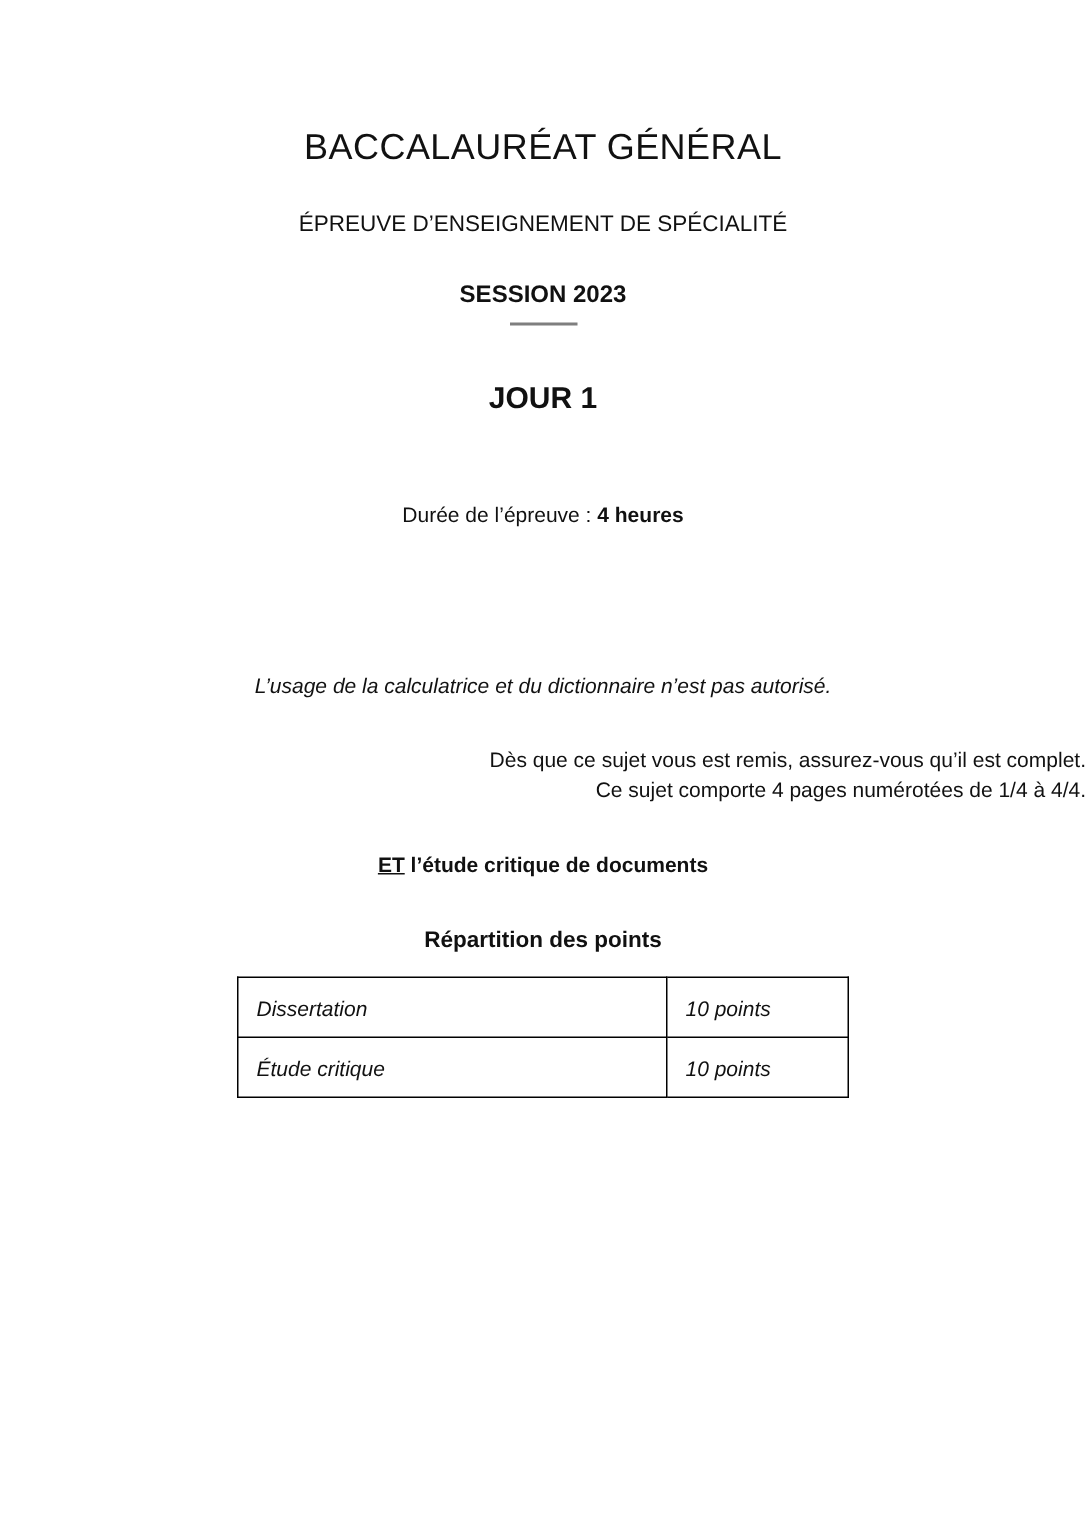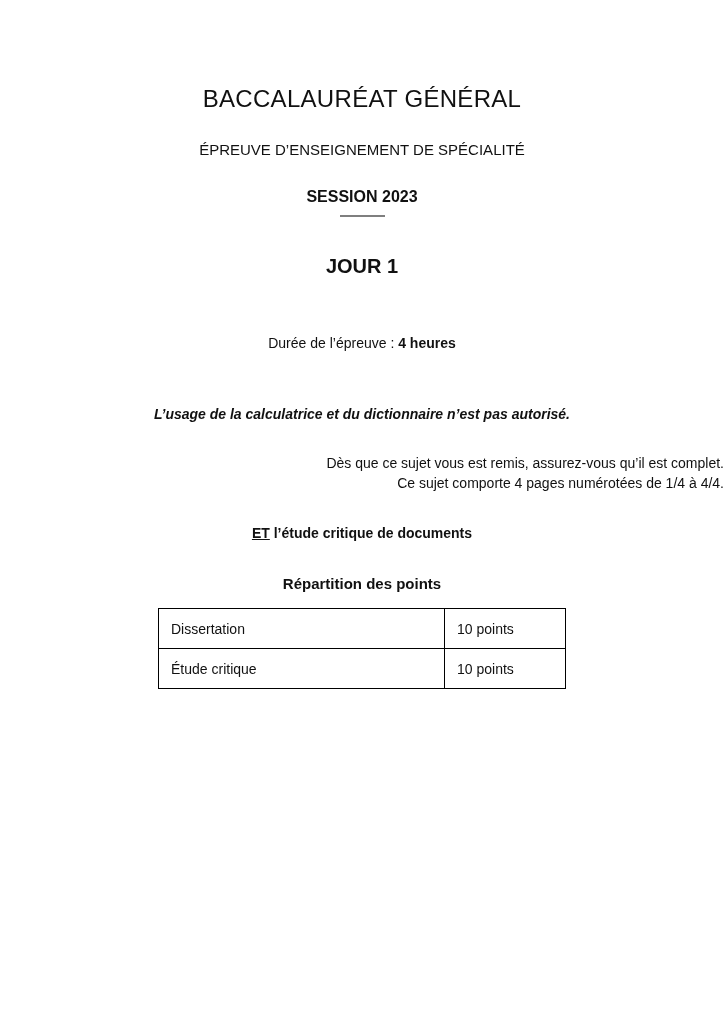--- a/index.html
+++ b/index.html
@@ -53,25 +53,24 @@
     font-weight: bold;
     line-height: 23px;
   }
   .duration {
     margin: 56px 0 0 0;
     font-size: 14px;
     line-height: 18px;
   }
   .duration strong { font-weight: bold; }
   .notice-italic {
-    margin: 53px 0 0 0;
+    margin: 96px 0 0 0;
     font-size: 14px;
     font-style: italic;
     line-height: 18px;
-    font-weight: bold;
   }
   .notice-complete {
     margin: 31px 0 0 0;
     font-size: 14px;
     line-height: 19.5px;
     text-align: right;
   }
   .instructions {
     margin: 31px 0 0 0;
     font-size: 14px;
@@ -90,20 +89,21 @@
     margin: 15px auto 0 auto;
     border-collapse: collapse;
   }
   table.points-table td {
     border: 1px solid #000000;
     font-size: 14px;
     text-align: left;
     vertical-align: middle;
     padding: 0 12px;
     height: 39px;
+    font-style: italic;
   }
   td.col-subject { width: 261px; }
   td.col-points  { width: 96px; }
   .footer {
     position: absolute;
     top: 961px;
     left: 85px;
     right: 84px;
     display: flex;
     justify-content: space-between;

